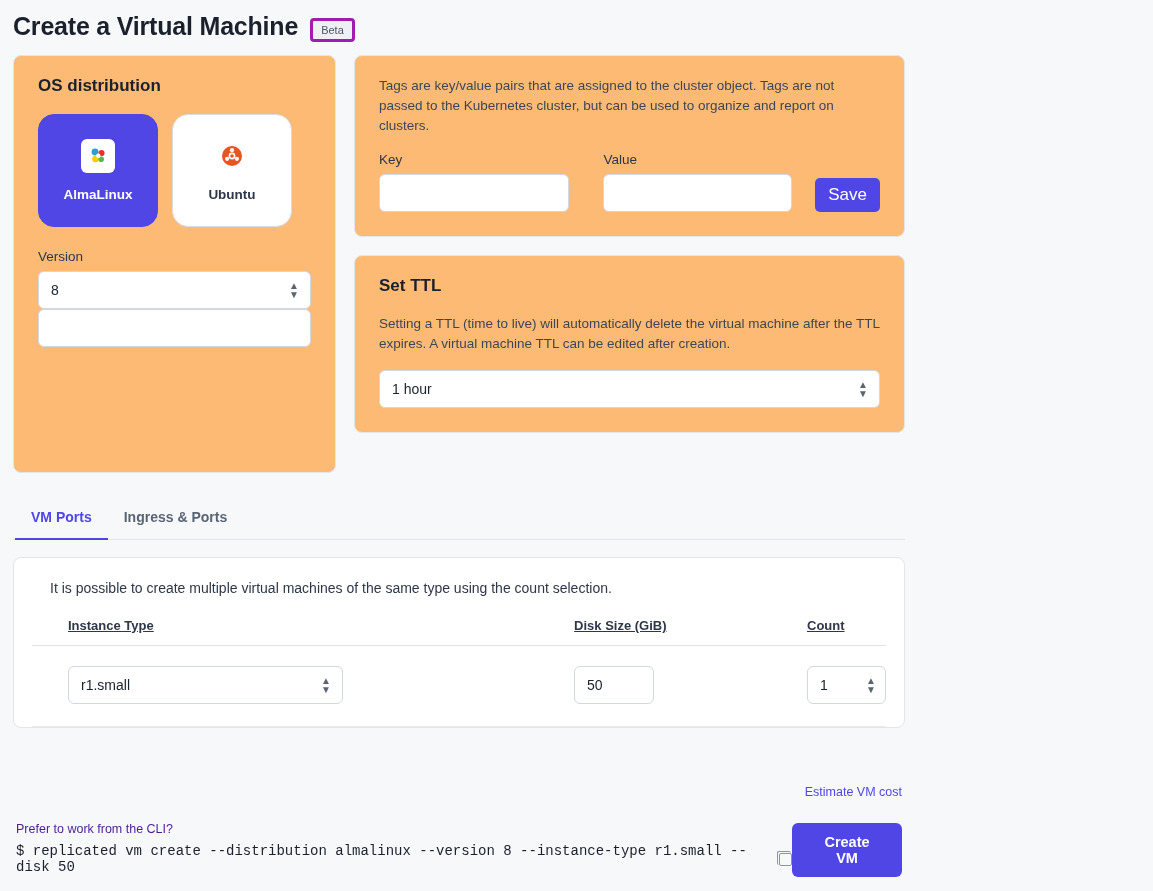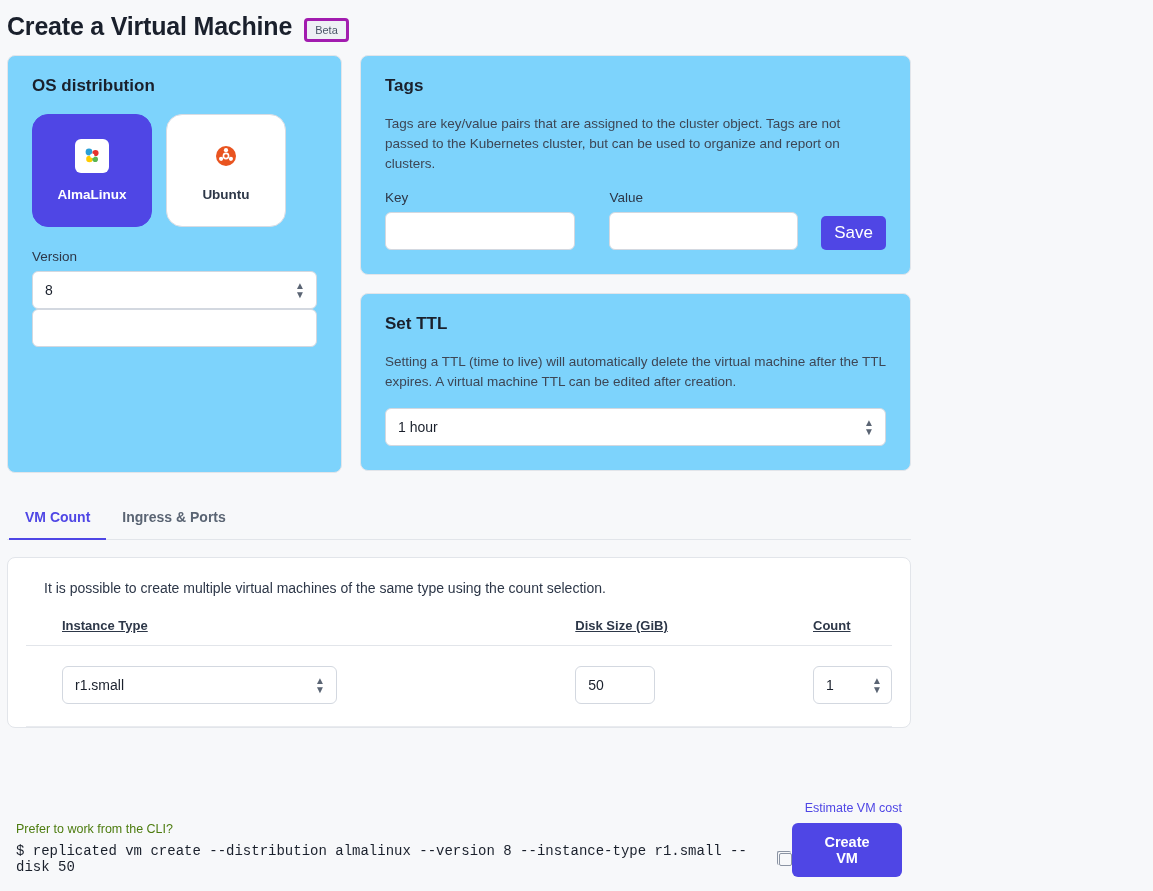--- a/index.html
+++ b/index.html
@@ -7,21 +7,21 @@
     margin: 0; padding: 0;
     width: 1153px; height: 891px;
     background: #f7f8fa;
     font-family: "Liberation Sans", sans-serif;
     color: #2d3748;
     overflow: hidden;
   }
   .page {
     position: relative;
     width: 918px; height: 891px;
-    padding: 0 7px;
+    padding: 0 13px;
   }
 
   
   .page-header {
     display: flex;
     align-items: center;
     gap: 12px;
     padding-top: 12px;
     padding-bottom: 14px;
   }
@@ -45,21 +45,21 @@
   
   .top-grid {
     display: flex;
     gap: 18px;
     align-items: flex-start;
   }
   .col-left { width: 552px; }
   .col-right { width: 551px; }
 
   .card {
-    background: #7dd3fc;
+    background: #fdba74;
     border: 1px solid #e2e5ea;
     border-radius: 8px;
     padding: 20px 24px 24px 24px;
   }
   .card-title {
     font-size: 17px;
     font-weight: bold;
     color: #1a202c;
     margin-bottom: 18px;
   }
@@ -205,21 +205,21 @@
   
   .footer {
     position: absolute;
     left: 16px; right: 16px;
     bottom: 14px;
     display: flex;
     align-items: flex-end;
     justify-content: space-between;
   }
   .cli-block { padding-bottom: 2px; }
-  .cli-label { font-size: 12.5px; color: #4d7c0f; margin-bottom: 7px; }
+  .cli-label { font-size: 12.5px; color: #4c1d95; margin-bottom: 7px; }
   .cli-code {
     font-family: "Liberation Mono", monospace;
     font-size: 14px;
     color: #1a202c;
     display: flex;
     align-items: center;
     gap: 8px;
   }
   .copy-icon {
     display: inline-block;
@@ -237,21 +237,21 @@
     border: 1px solid #8b94a3;
     border-right: none; border-bottom: none;
     border-radius: 2px;
   }
   .footer-right { text-align: right; }
   .estimate-link {
     display: block;
     font-size: 12.5px;
     color: #4f46e5;
     text-decoration: none;
-    margin-bottom: 8px;
+    margin-bottom: 24px;
     cursor: pointer;
   }
   .btn-create {
     background: #4f46e5;
     color: #fff;
     border: none;
     border-radius: 6px;
     font-size: 14.5px;
     font-weight: bold;
     padding: 11px 22px;
@@ -312,21 +312,20 @@
             </span>
         </div>
 
         <input class="input" placeholder="" style="">
       </div>
     </div>
 
     <div class="col-right">
 
       <div class="card">
-        <div class="card-title">Tags</div>
         <div class="card-desc">Tags are key/value pairs that are assigned to the cluster object. Tags are not passed to the Kubernetes cluster, but can be used to organize and report on clusters.</div>
         <div class="kv-row">
           <div class="kv-col key">
             <div class="kv-label">Key</div>
             <input class="input" placeholder="" style="">
           </div>
           <div class="kv-col value">
             <div class="kv-label">Value</div>
             <input class="input" placeholder="" style="">
           </div>
@@ -343,21 +342,21 @@
               <span>▲</span>
               <span>▼</span>
             </span>
         </div>
       </div>
 
     </div>
   </div>
 
   <div class="tabs">
-    <div class="tab active">VM Count</div>
+    <div class="tab active">VM Ports</div>
     <div class="tab">Ingress &amp; Ports</div>
   </div>
 
   <div class="config-card">
     <div class="config-note">It is possible to create multiple virtual machines of the same type using the count selection.</div>
 
     <table class="config-table">
       <thead>
         <tr>
           <th class="col-instance">Instance Type</th>

